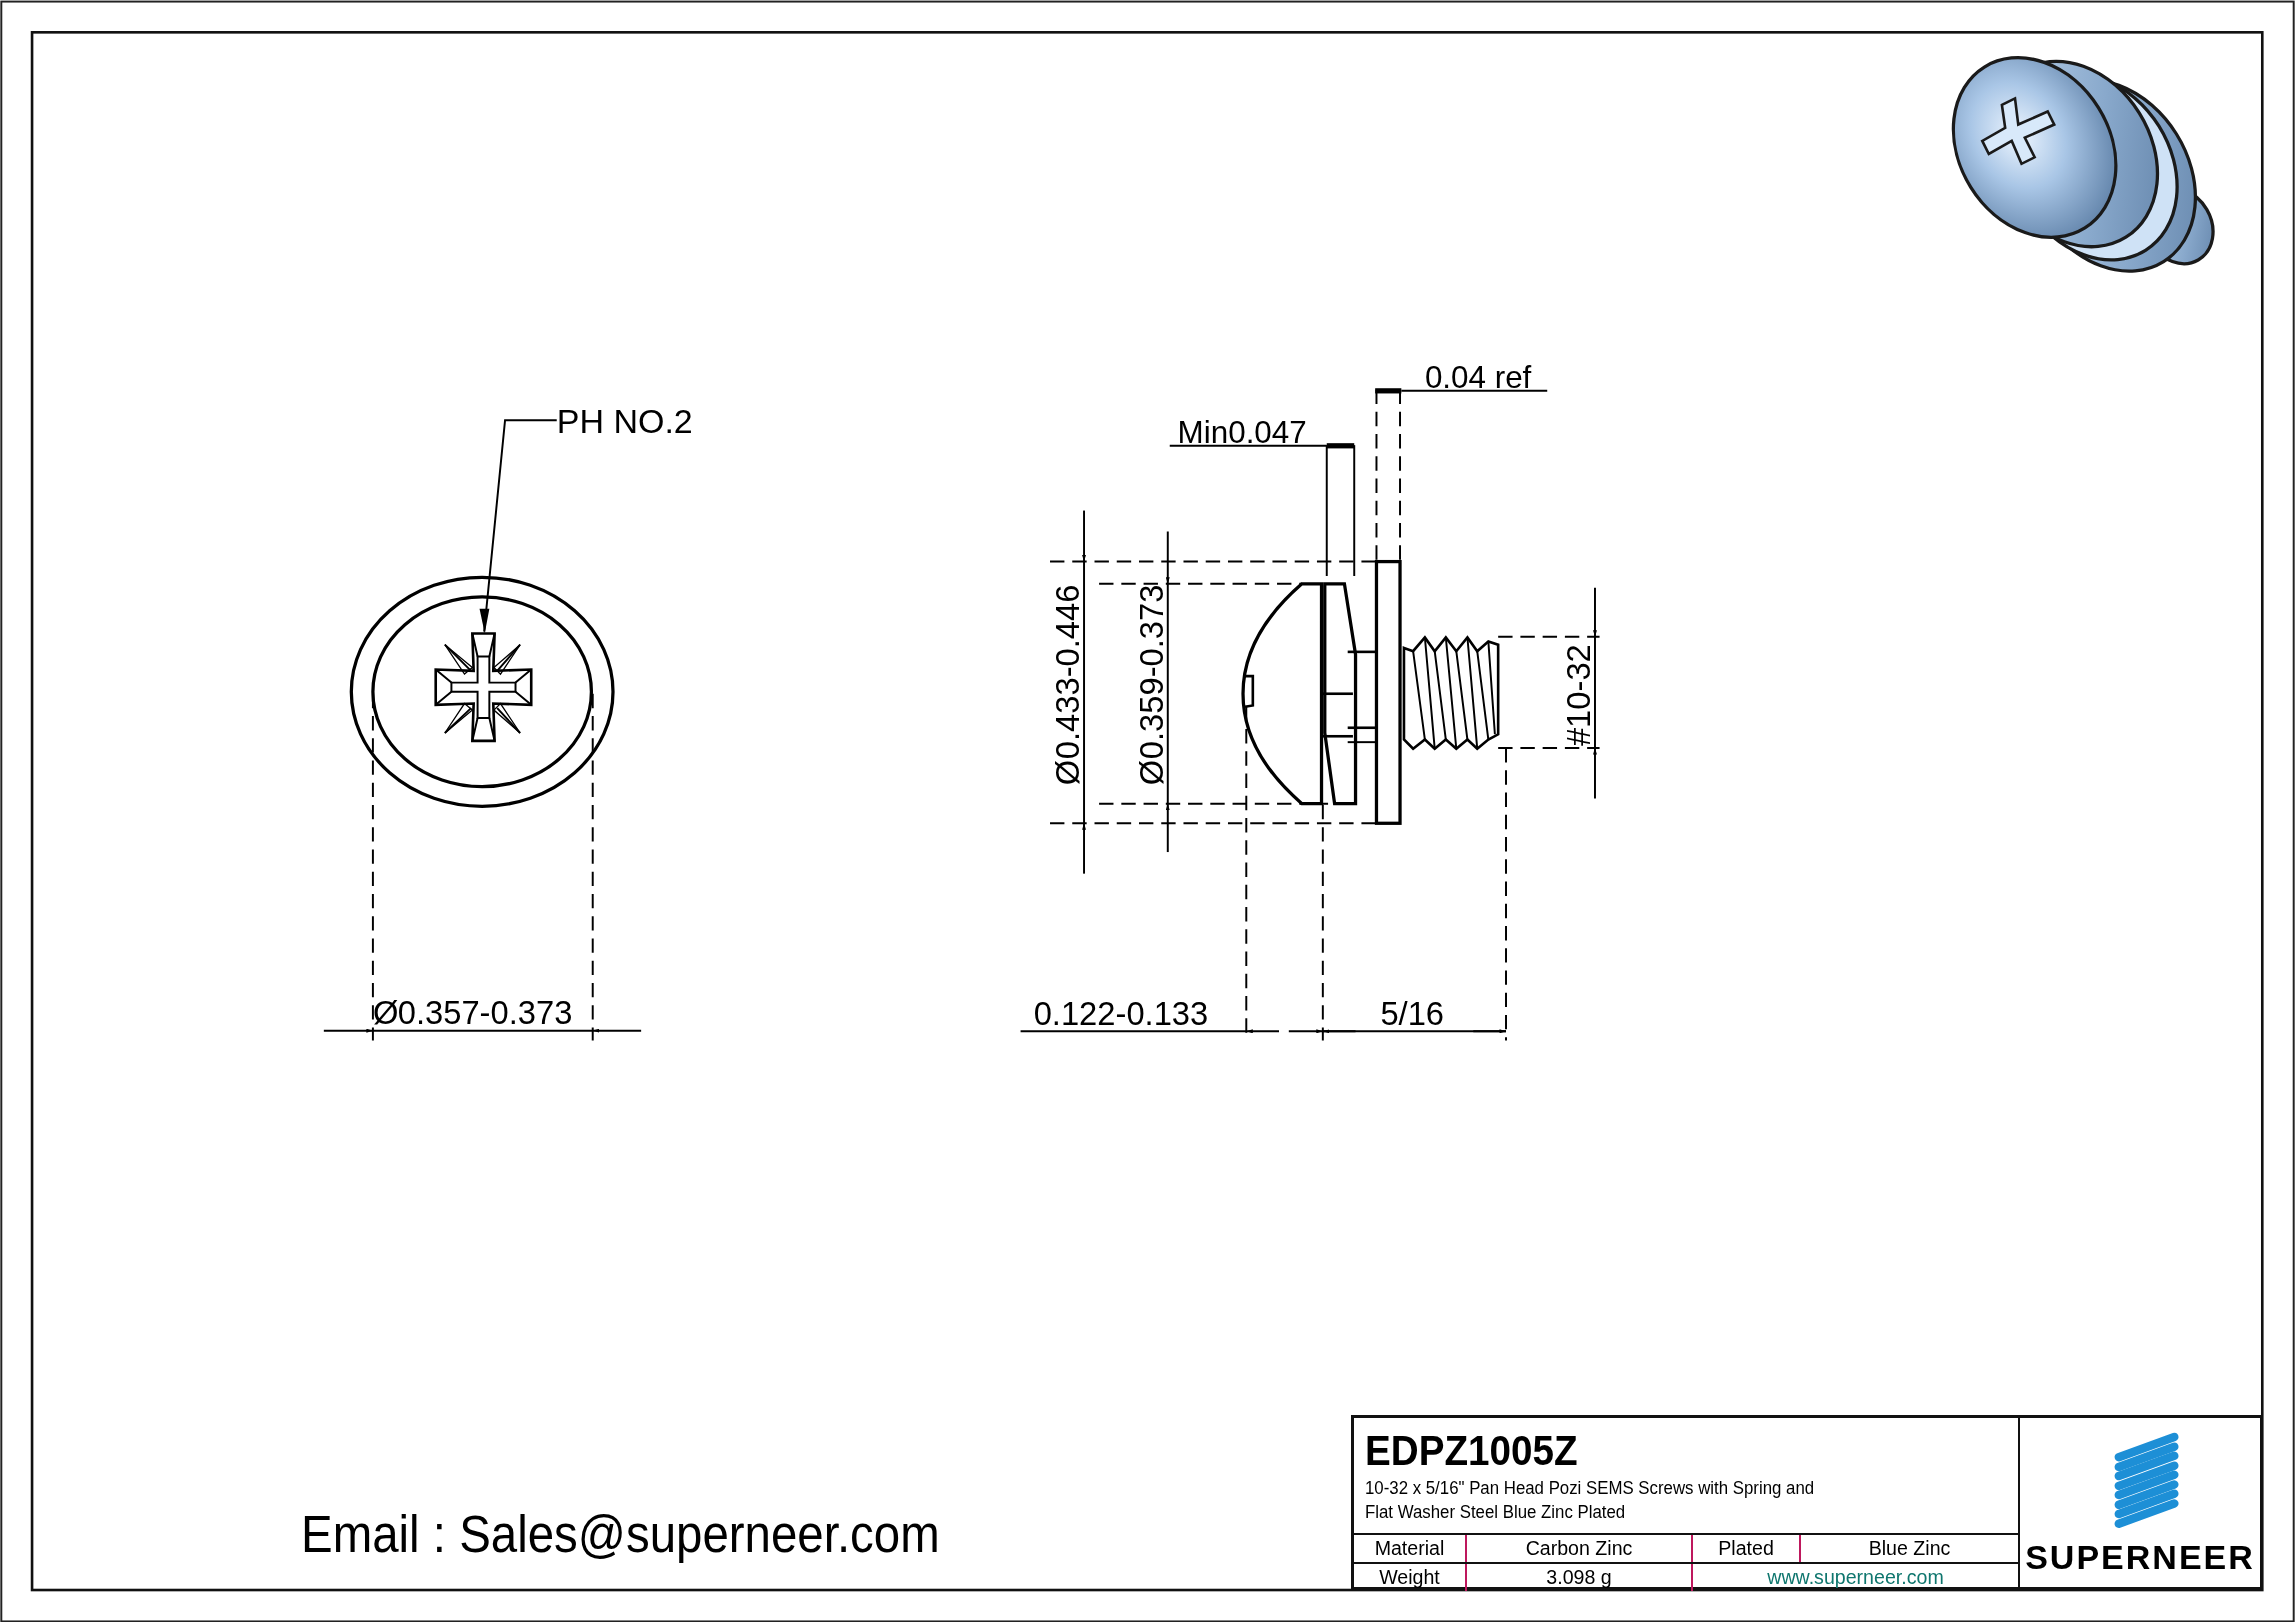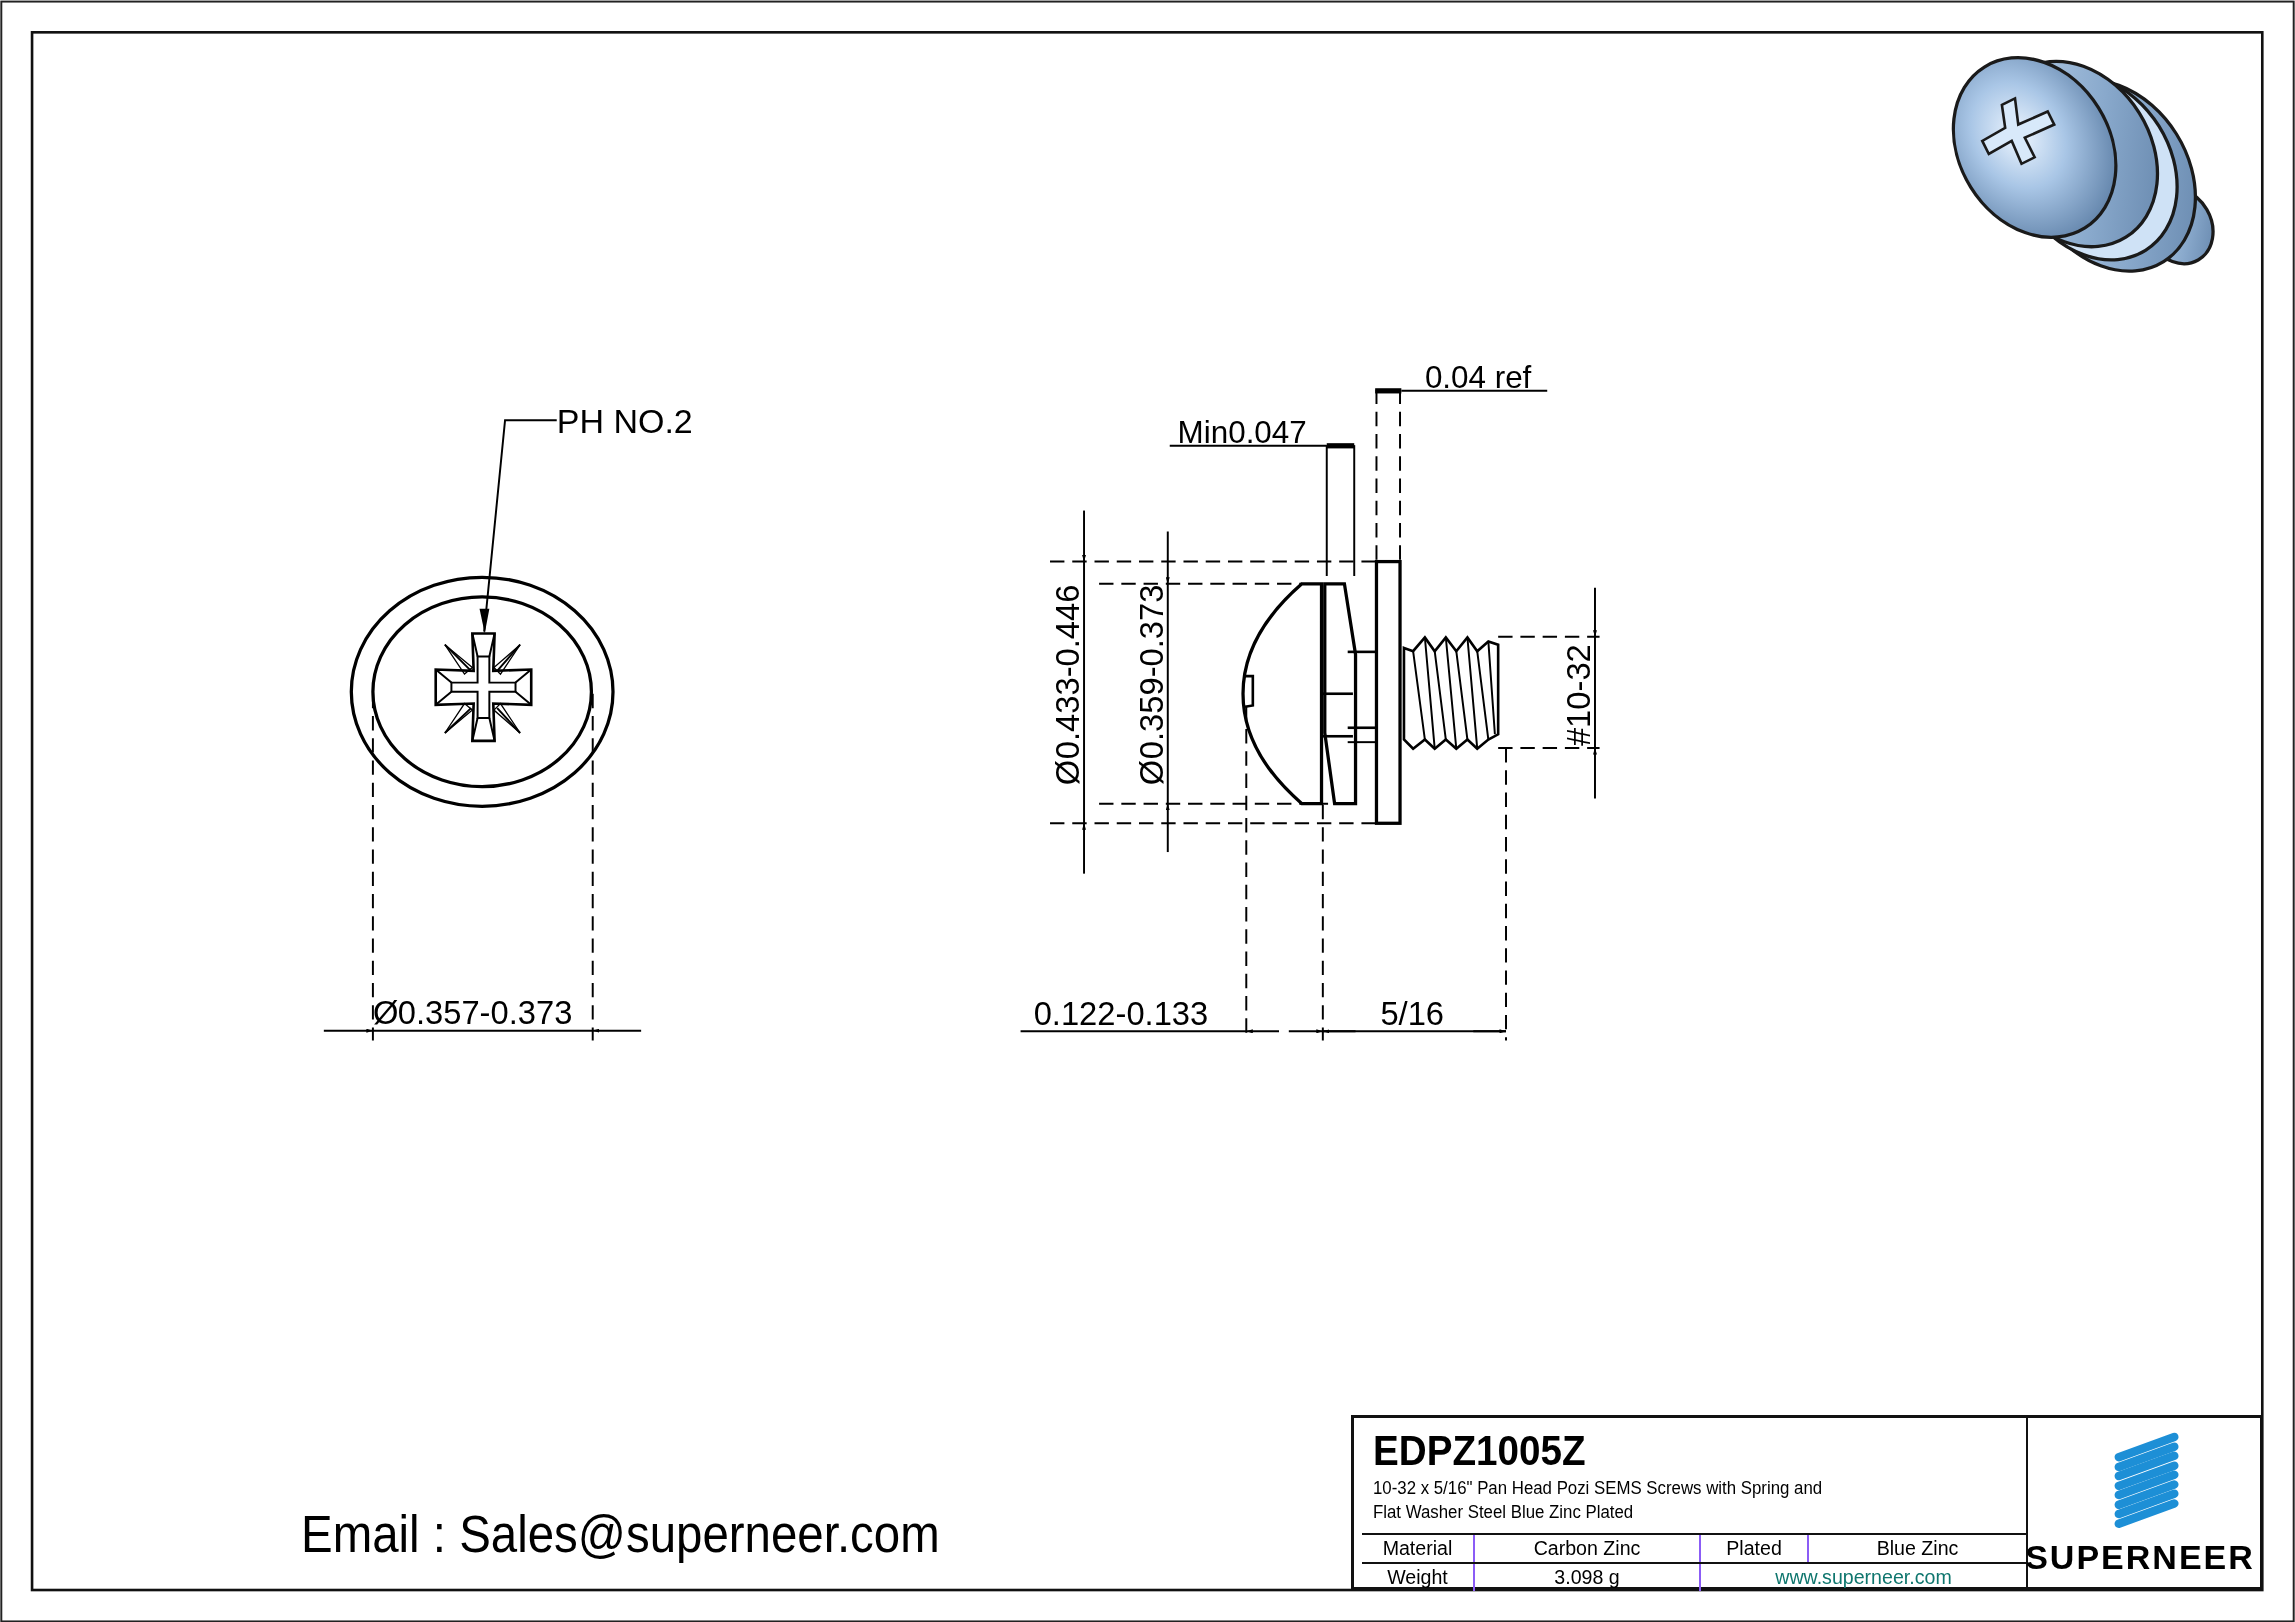--- a/index.html
+++ b/index.html
@@ -1,26 +1,26 @@
 <!DOCTYPE html>
 <html style="font-size:10.5px"><head>
 <meta charset="utf-8">
 <style>
   html, body { margin:0; padding:0; background:#ffffff; }
   body { width:2295px; height:1623px; position:relative; overflow:hidden; font-family:"Liberation Sans", sans-serif; }
   .sheet { position:absolute; left:0; top:0; width:2295px; height:1623px; }
   svg text { font-family:"Liberation Sans", sans-serif; fill:#000; }
   .tb { position:absolute; left:1351px; top:1415px; width:912px; height:175px; border:3.3px solid #111; box-sizing:border-box; background:#fff; }
-  .tb-main { position:absolute; left:8px; top:0; width:666px; height:100%; border-right:2.6px solid #111; box-sizing:border-box; }
+  .tb-main { position:absolute; left:0; top:0; width:666px; height:100%; border-right:2.6px solid #111; box-sizing:border-box; }
   .tb-title { position:absolute; left:10.5px; top:11.8px; font-size:42px; font-weight:bold; line-height:1; color:#000; transform:scaleX(0.92); transform-origin:left top; }
   .tb-desc { position:absolute; left:10.5px; top:58px; width:641px; font-size:18.3px; line-height:23.6px; color:#000; transform:scaleX(0.92); transform-origin:left top; }
   .tb-row { position:absolute; left:0; width:100%; height:29.4px; border-top:2.6px solid #111; box-sizing:border-box; display:flex; }
   .tb-row.r1 { top:115px; }
   .tb-row.r2 { top:144px; }
-  .cell { box-sizing:border-box; border-right:2px solid #8b5cf6; display:flex; align-items:center; justify-content:center; font-size:19.6px; color:#000; }
+  .cell { box-sizing:border-box; border-right:2px solid #be185d; display:flex; align-items:center; justify-content:center; font-size:19.6px; color:#000; }
   .cell:last-child { border-right:none; }
   .c-lab { width:113px; }
   .c-val { width:226px; }
   .c-lab2 { width:108px; }
   .c-val2 { flex:1; }
   .c-url { flex:1; color:#0f766e; }
   .tb-logo { position:absolute; left:666px; top:0; right:0; bottom:0; }
   .logo-word { position:absolute; left:0; right:0; bottom:10.5px; text-align:center; font-size:34px; font-weight:bold; letter-spacing:2px; color:#000000; }
   .email { position:absolute; left:301px; top:1505px; font-size:51px; color:#000; white-space:nowrap; transform:scaleX(0.93); transform-origin:left top; }
 </style>

